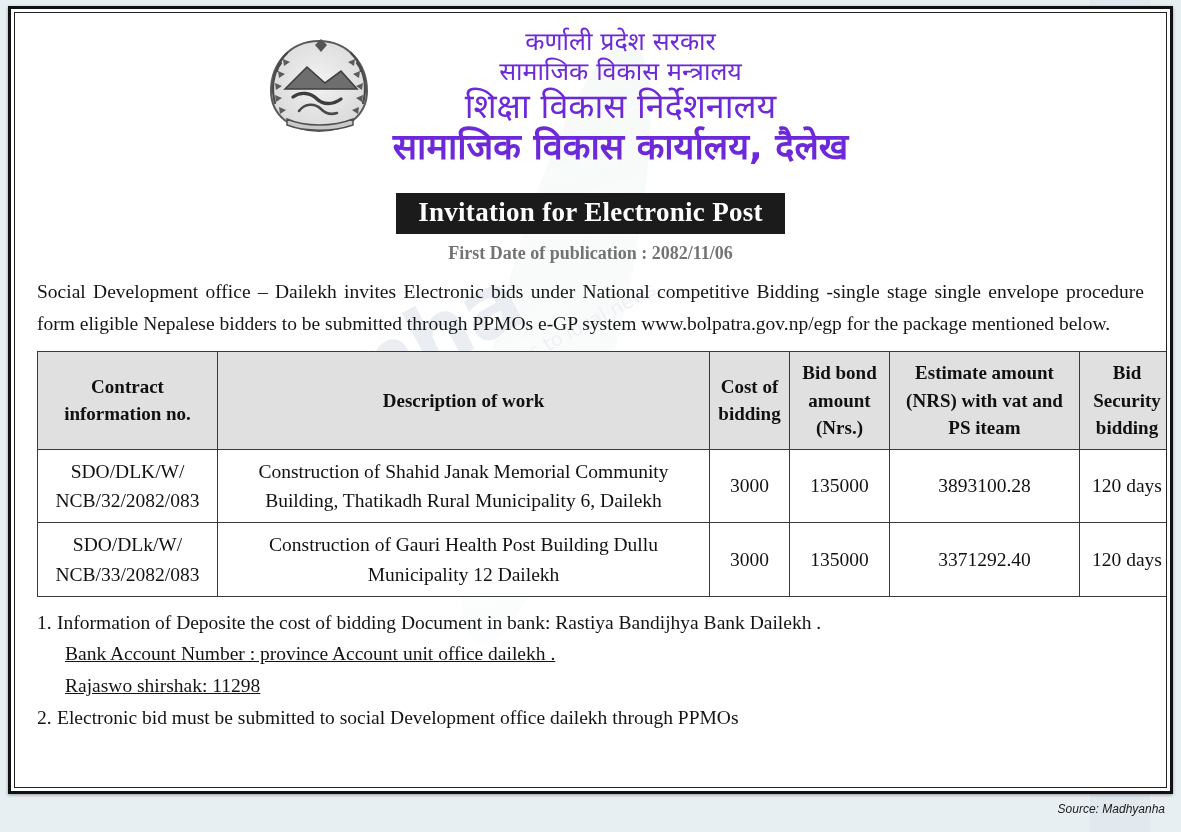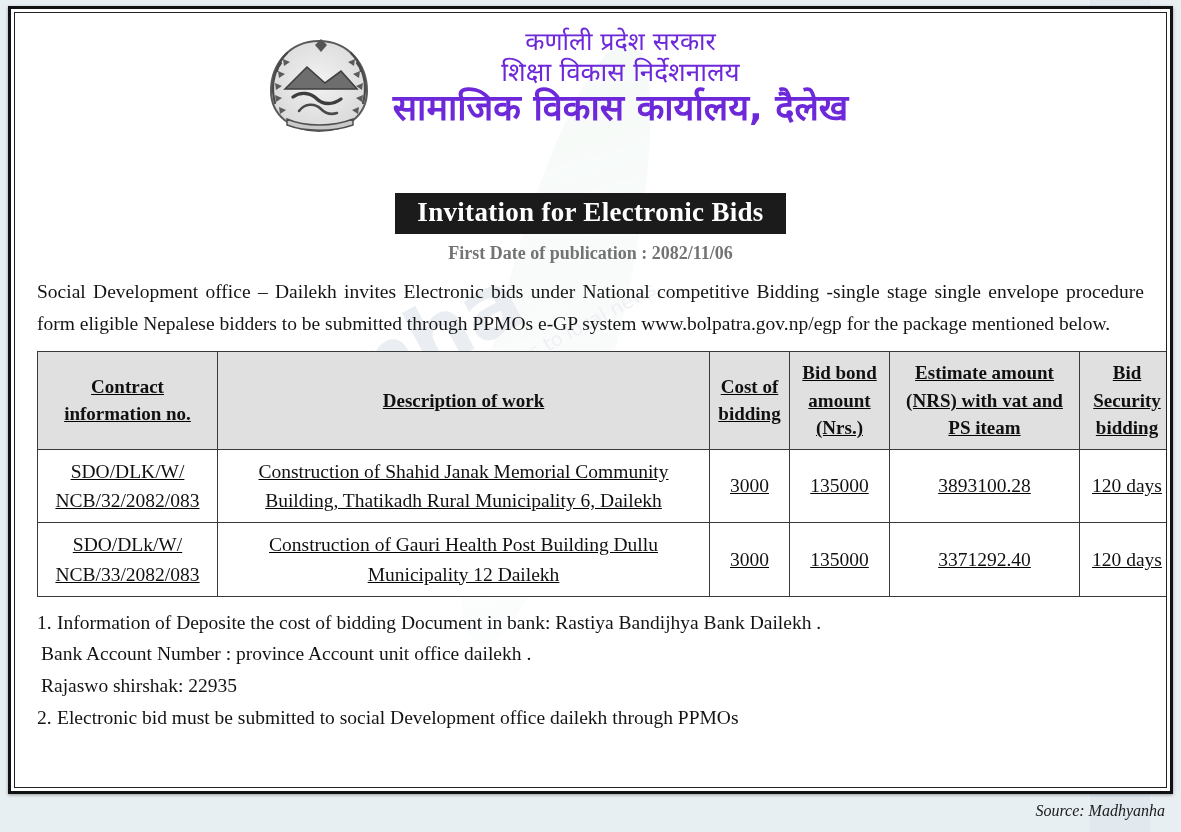--- a/index.html
+++ b/index.html
@@ -111,21 +111,21 @@
     padding-left: 60px;
   }
   .np-line {
     font-family: "DejaVu Sans", sans-serif;
     color: #6d28d9;
     line-height: 1.18;
     white-space: nowrap;
   }
   .np1 { font-size: 25px; }
   .np2 { font-size: 25px; }
-  .np3 { font-size: 26px; }
+  .np3 { font-size: 34px; }
   .np4 { font-size: 36px; font-weight: bold; }
 
   
   .title-wrap {
     text-align: center;
     margin-top: 6px;
   }
   .title-banner {
     display: inline-block;
     background: #1b1b1b;
@@ -151,21 +151,20 @@
     font-size: 19.5px;
     line-height: 1.62;
     color: #151515;
     text-align: justify;
     text-justify: inter-word;
   }
 
   
   .tbl-wrap {
     margin: 12px 22px 0 22px;
-    text-decoration: underline;
   }
   table.bid-table {
     width: 100%;
     border-collapse: collapse;
     table-layout: fixed;
   }
   table.bid-table th,
   table.bid-table td {
     border: 1.5px solid #3a3a3a;
     text-align: center;
@@ -206,32 +205,33 @@
     align-items: flex-start;
     line-height: 1.62;
   }
   .note-num {
     width: 20px;
     flex: 0 0 20px;
     text-align: left;
   }
   .note-body { flex: 1; }
   .note-sub {
-    margin-left: 4px;
+    margin-left: 28px;
     line-height: 1.62;
+    text-decoration: underline;
   }
 
   
   .source {
     position: absolute;
     right: 16px;
     top: 802px;
-    font-family: Liberation Serif, serif;
+    font-family: Liberation Sans, sans-serif;
     font-style: italic;
-    font-size: 16px;
+    font-size: 12px;
     color: #1a1a1a;
     z-index: 5;
   }
 </style>
 </head>
 <body>
 
 <div class="wm-streak" style="left:1090px;top:0;width:60px;height:832px;opacity:0.35;"></div>
 
 <div id="notice-page">
@@ -282,27 +282,28 @@
 
             <path d="M30 64 C38 58 48 60 54 66 C60 72 70 72 78 66" stroke="#3d3d3d" stroke-width="3.4" fill="none" stroke-linecap="round"></path>
             <path d="M36 78 C42 70 52 70 58 76 C62 80 68 82 74 80" stroke="#4a4a4a" stroke-width="2.6" fill="none" stroke-linecap="round"></path>
 
             <path d="M24 86 C42 94 70 94 90 86 L90 92 C70 99 42 99 24 92 Z" fill="#c9c9c9" stroke="#4f4f4f" stroke-width="1.5"></path>
           </svg>
         </div>
 
         <div class="np-lines">
           <div class="np-line np1">कर्णाली प्रदेश सरकार</div>
+          <div class="np-line np2">सामाजिक विकास मन्त्रालय</div>
           <div class="np-line np3">शिक्षा विकास निर्देशनालय</div>
           <div class="np-line np4">सामाजिक विकास कार्यालय, दैलेख</div>
         </div>
       </div>
 
       <div class="title-wrap">
-        <div class="title-banner">Invitation for Electronic Bids</div>
+        <div class="title-banner">Invitation for Electronic Post</div>
       </div>
       <div class="pub-date">First Date of publication : 2082/11/06</div>
 
       <div class="intro">Social Development office – Dailekh invites Electronic  bids under National competitive  Bidding -single  stage  single envelope procedure form eligible  Nepalese bidders to be submitted  through PPMOs e-GP system www.bolpatra.gov.np/egp for the package mentioned below.</div>
 
       <div class="tbl-wrap">
         <table class="bid-table">
           <colgroup>
             <col class="c-contract">
               <col class="c-desc">
@@ -342,21 +343,21 @@
         </table>
       </div>
 
       <div class="notes">
 
         <div class="note-item">
           <span class="note-num">1.</span>
           <span class="note-body">Information of Deposite the cost of bidding Document in bank: Rastiya Bandijhya Bank Dailekh .</span>
         </div>
         <div class="note-sub">Bank Account Number : province Account unit office dailekh .</div>
-        <div class="note-sub">Rajaswo shirshak: 22935</div>
+        <div class="note-sub">Rajaswo shirshak: 11298</div>
 
         <div class="note-item">
           <span class="note-num">2.</span>
           <span class="note-body">Electronic bid must be submitted to social Development office dailekh  through PPMOs</span>
         </div>
       </div>
 
     </div>
   </div>
 </div>

